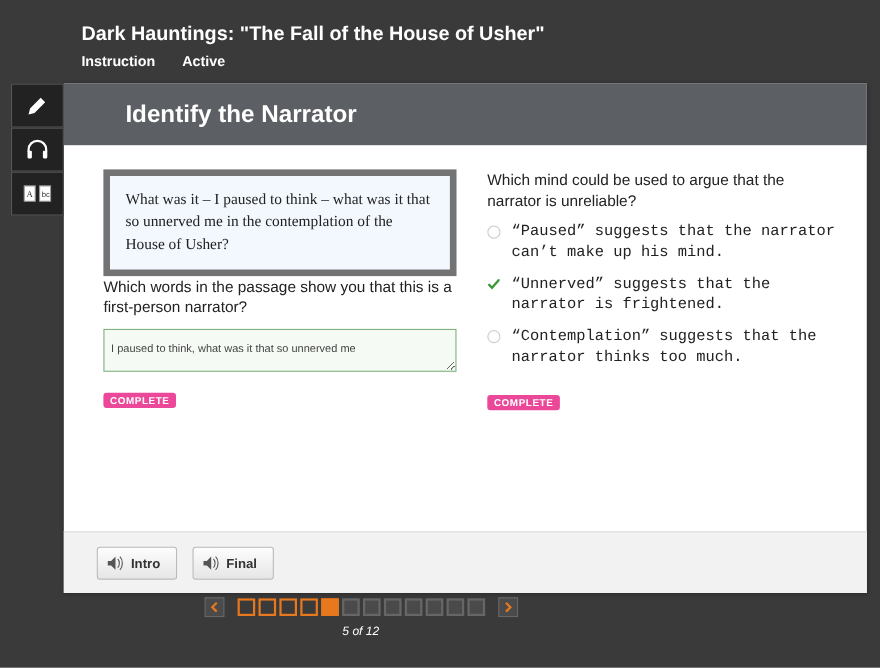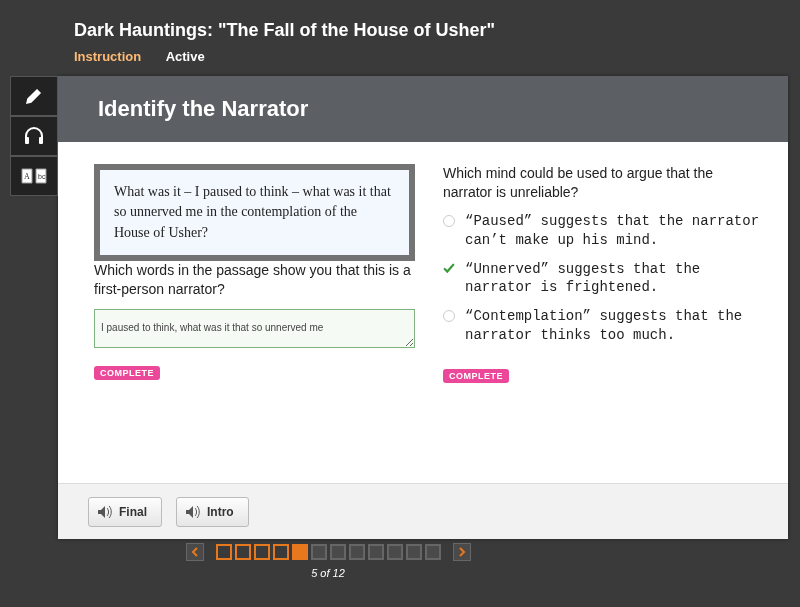--- a/index.html
+++ b/index.html
@@ -26,21 +26,21 @@
   }
   .tabs {
     margin-top: 6px;
   }
   .tab {
     display: inline-block;
     font-size: 13px;
     font-weight: bold;
     margin-right: 20px;
   }
-  .tab.active { color: #fdba74; }
+  .tab.active { color: #ffffff; }
   .tab.inactive { color: #fff; }
   .sidebar {
     position: absolute;
     left: 10px;
     top: 76px;
     width: 48px;
     z-index: 5;
   }
   .tool {
     width: 48px;
@@ -57,24 +57,24 @@
     position: absolute;
     left: 58px;
     top: 76px;
     width: 730px;
     height: 463px;
     background: #fff;
     box-shadow: 0 0 4px rgba(0,0,0,.4);
   }
   .panel-head {
     background: #5c5f63;
-    height: 66px;
-    display: flex;
-    align-items: center;
-    padding-left: 40px;
+    height: 56px;
+    display: flex;
+    align-items: center;
+    padding-left: 56px;
     text-align: center;
   }
   .panel-title {
     color: #fff;
     font-size: 22px;
     font-weight: bold;
   }
   .content {
     display: flex;
     padding: 22px 24px 0 36px;
@@ -282,28 +282,28 @@
           </div>
         <div><span class="complete-badge">COMPLETE</span></div>
       </div>
     </div>
     <div class="footer">
       <button class="audio-btn">
         <svg width="16" height="14" viewBox="0 0 16 14">
             <path d="M1 5h3l4-4v12l-4-4H1z" fill="#555"></path>
             <path d="M10 3c2 2 2 6 0 8 M12 1c3 3 3 9 0 12" stroke="#555" fill="none"></path>
           </svg>
-        <span>Final</span>
+        <span>Intro</span>
       </button>
       <button class="audio-btn">
         <svg width="16" height="14" viewBox="0 0 16 14">
             <path d="M1 5h3l4-4v12l-4-4H1z" fill="#555"></path>
             <path d="M10 3c2 2 2 6 0 8 M12 1c3 3 3 9 0 12" stroke="#555" fill="none"></path>
           </svg>
-        <span>Intro</span>
+        <span>Final</span>
       </button>
     </div>
   </div>
 
   <div class="nav">
     <div class="nav-row">
       <div class="nav-btn">
         <svg width="8" height="10" viewBox="0 0 8 10">
             <path d="M6 1L2 5l4 4" stroke="#e8781e" stroke-width="2" fill="none"></path>
           </svg>

